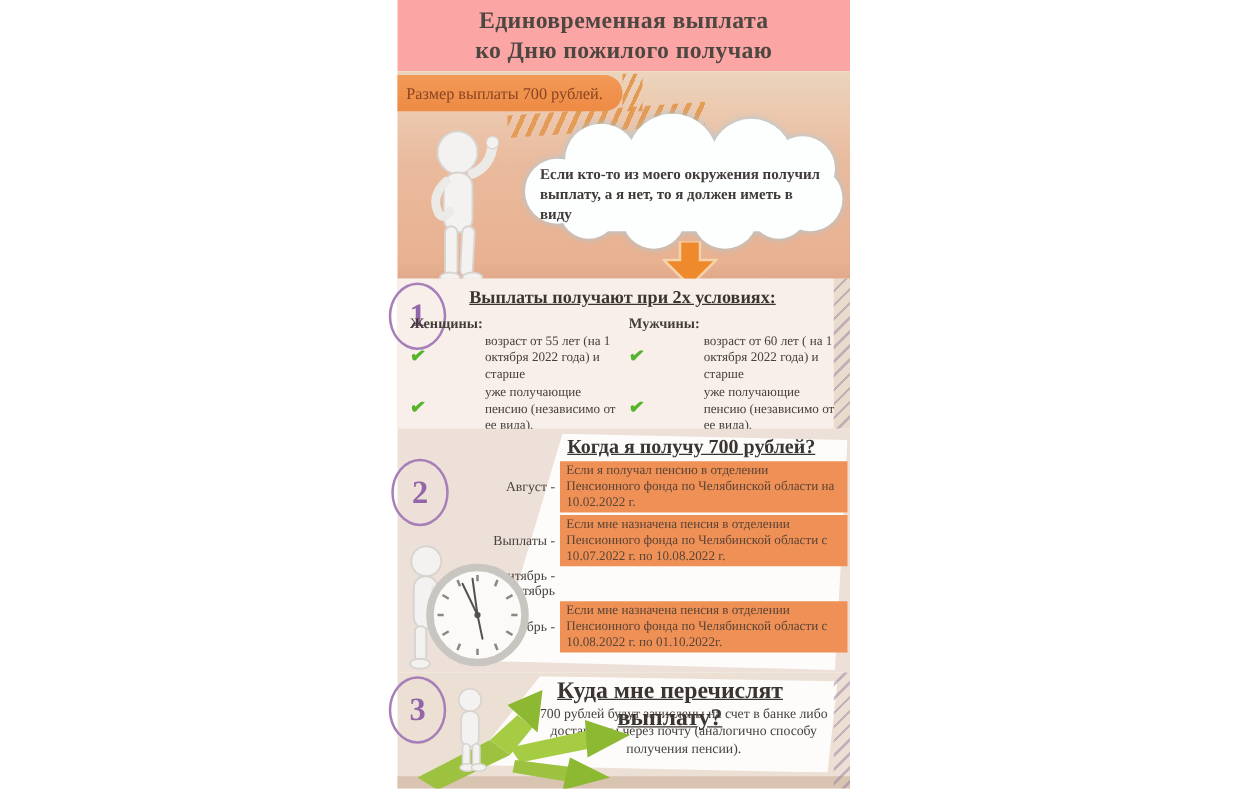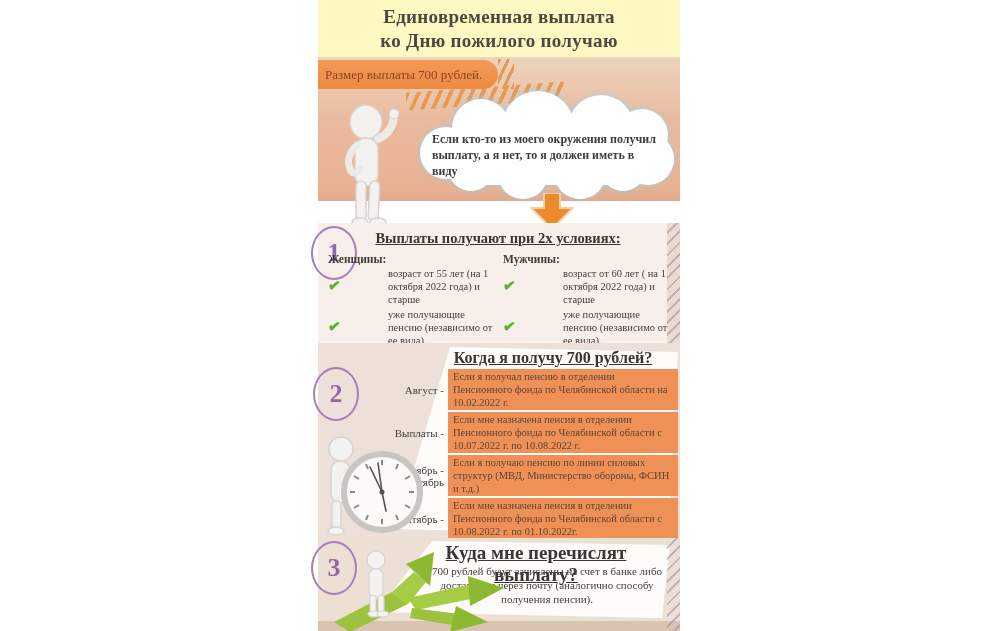--- a/index.html
+++ b/index.html
@@ -2,25 +2,25 @@
 <html><head>
 <meta charset="utf-8">
 <style>
   * { margin:0; padding:0; box-sizing:border-box; }
   body { background:#fff; font-family:"Liberation Serif","DejaVu Serif",serif; }
   .canvas { position:relative; width:1000px; height:631px; background:#ffffff; overflow:hidden; }
   .infographic { position:absolute; left:318px; top:0; width:362px; height:631px; }
 
   
   .header { position:absolute; left:0; top:0; width:362px; height:57px;
-    background:#fef9c3; text-align:center; padding-top:5px; }
+    background:#fca5a5; text-align:center; padding-top:5px; }
   .title-line { font-size:19px; font-weight:bold; color:#4d4742; line-height:24px; letter-spacing:.3px; }
 
   
-  .peach { position:absolute; left:0; top:57px; width:362px; height:144px;
+  .peach { position:absolute; left:0; top:57px; width:362px; height:166px;
     background:linear-gradient(180deg,#ecd4bd 0%,#eaba9d 45%,#e8b191 92%,#e0a98b 100%); }
   .badge { position:absolute; left:0; top:3px; width:180px; height:29px;
     background:linear-gradient(180deg,#f29a57,#ee8a44); border-radius:0 15px 15px 0;
     color:#8a4423; font-size:13px; line-height:29px; padding-left:7px; white-space:nowrap; }
   .stripes-a { position:absolute; left:180px; top:2px; width:16px; height:30px;
     background:repeating-linear-gradient(115deg, rgba(226,148,72,.9) 0 3px, rgba(236,212,189,0) 3px 8px); }
   .stripes-b { position:absolute; left:88px; top:30px; width:158px; height:18px;
     background:repeating-linear-gradient(115deg, rgba(226,148,72,.85) 0 4px, rgba(0,0,0,0) 4px 10px);
     transform:skewY(-4deg); }
 
@@ -172,21 +172,20 @@
         <div class="s2-row">
           <div class="month">Август -</div>
           <div class="obox">Если я получал пенсию в отделении Пенсионного фонда по Челябинской области на 10.02.2022 г.</div>
         </div>
         <div class="s2-row">
           <div class="month">Выплаты -</div>
           <div class="obox">Если мне назначена пенсия в отделении Пенсионного фонда по Челябинской области с 10.07.2022 г. по 10.08.2022 г.</div>
         </div>
         <div class="s2-row">
           <div class="month">Сентябрь - Октябрь</div>
-          <div class="obox">Если я получаю пенсию по линии силовых структур (МВД, Министерство обороны, ФСИН и т.д.)</div>
         </div>
         <div class="s2-row">
           <div class="month">Октябрь -</div>
           <div class="obox">Если мне назначена пенсия в отделении Пенсионного фонда по Челябинской области с 10.08.2022 г. по 01.10.2022г.</div>
         </div>
       </div>
 
       <svg class="figure-clock" width="108" height="113" viewBox="0 0 108 113">
         <g fill="#f3f2f0" stroke="#d7d3cf" stroke-width="1.5">
           <circle cx="23" cy="26" r="12"></circle>

